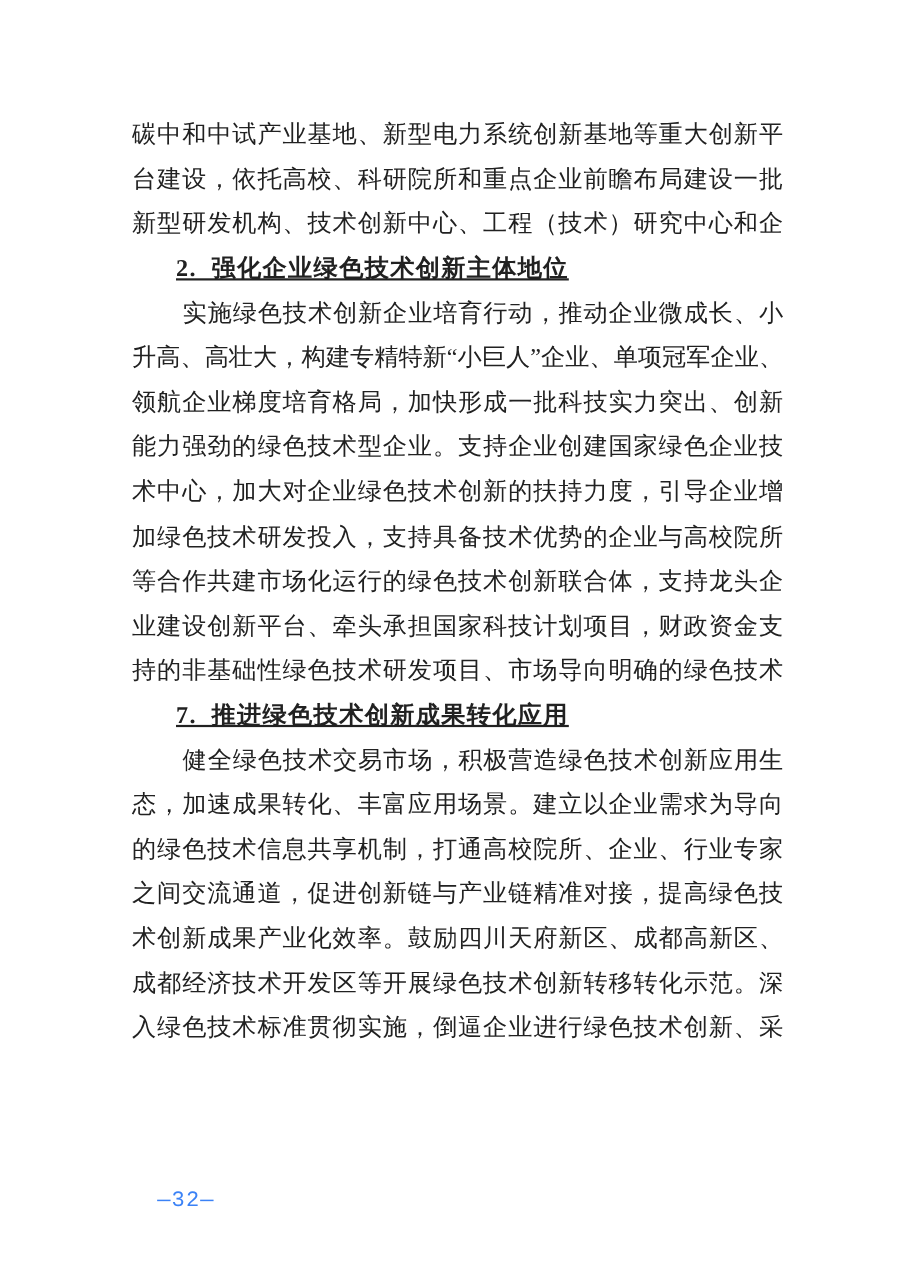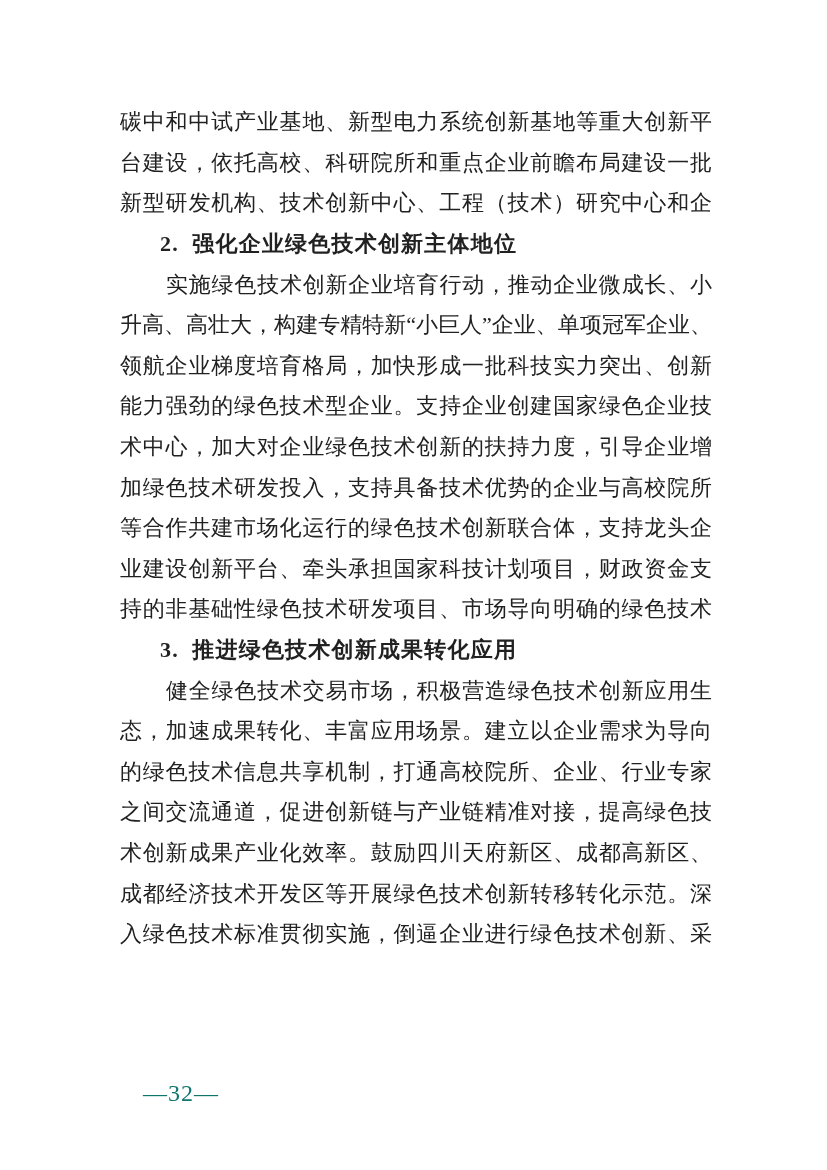--- a/index.html
+++ b/index.html
@@ -42,31 +42,33 @@
     line-height: 40.6px;
     letter-spacing: 0.9px;
     white-space: pre;
   }
   .line.heading {
     font-weight: 700;
     padding-left: 40px;
     line-height: 40.6px;
     letter-spacing: 1.2px;
     white-space: pre;
+    text-decoration: underline;
   }
   .line.indent {
     padding-left: 46px;
   }
   .page-number {
     position: absolute;
     left: 143px;
     top: 1080px;
-    font-size: 24px;
+    font-size: 20px;
     letter-spacing: 1px;
-    color: #0f766e;
+    color: #3b82f6;
+    font-family: Liberation Mono, monospace;
   }
 </style>
 </head>
 <body>
 
 <div class="page">
   <div class="doc-body">
       <div class="line fill">
         <span>碳</span>
         <span>中</span>
@@ -397,21 +399,21 @@
         <span>导</span>
         <span>向</span>
         <span>明</span>
         <span>确</span>
         <span>的</span>
         <span>绿</span>
         <span>色</span>
         <span>技</span>
         <span>术</span>
       </div>
-      <div class="line heading">3.  推进绿色技术创新成果转化应用</div>
+      <div class="line heading">7.  推进绿色技术创新成果转化应用</div>
       <div class="line fill indent">
         <span>健</span>
         <span>全</span>
         <span>绿</span>
         <span>色</span>
         <span>技</span>
         <span>术</span>
         <span>交</span>
         <span>易</span>
         <span>市</span>

